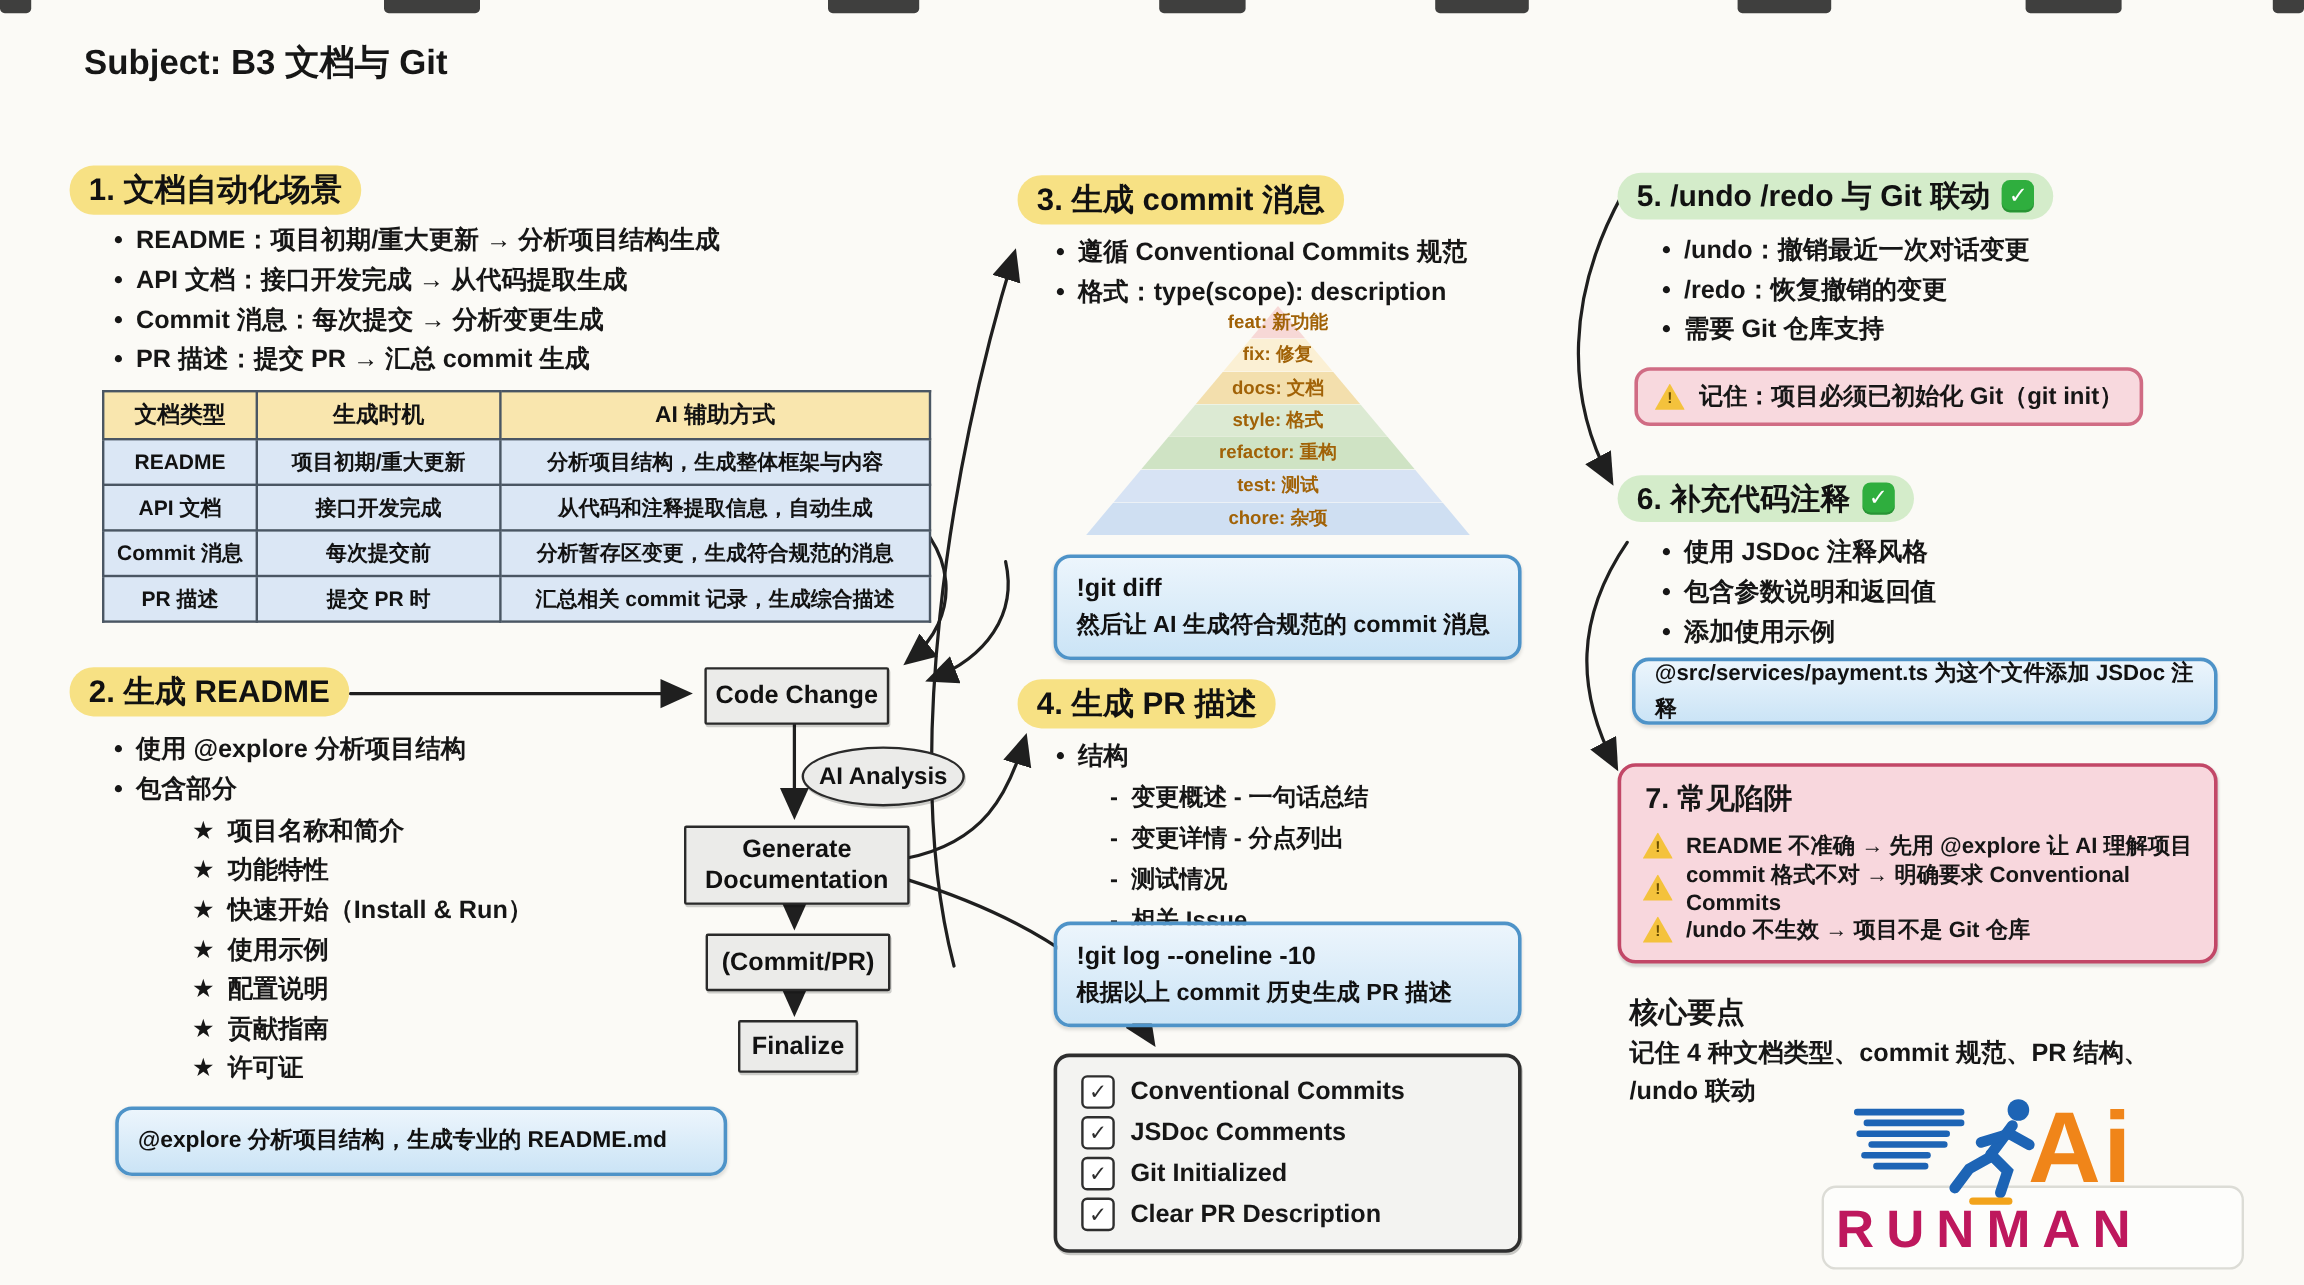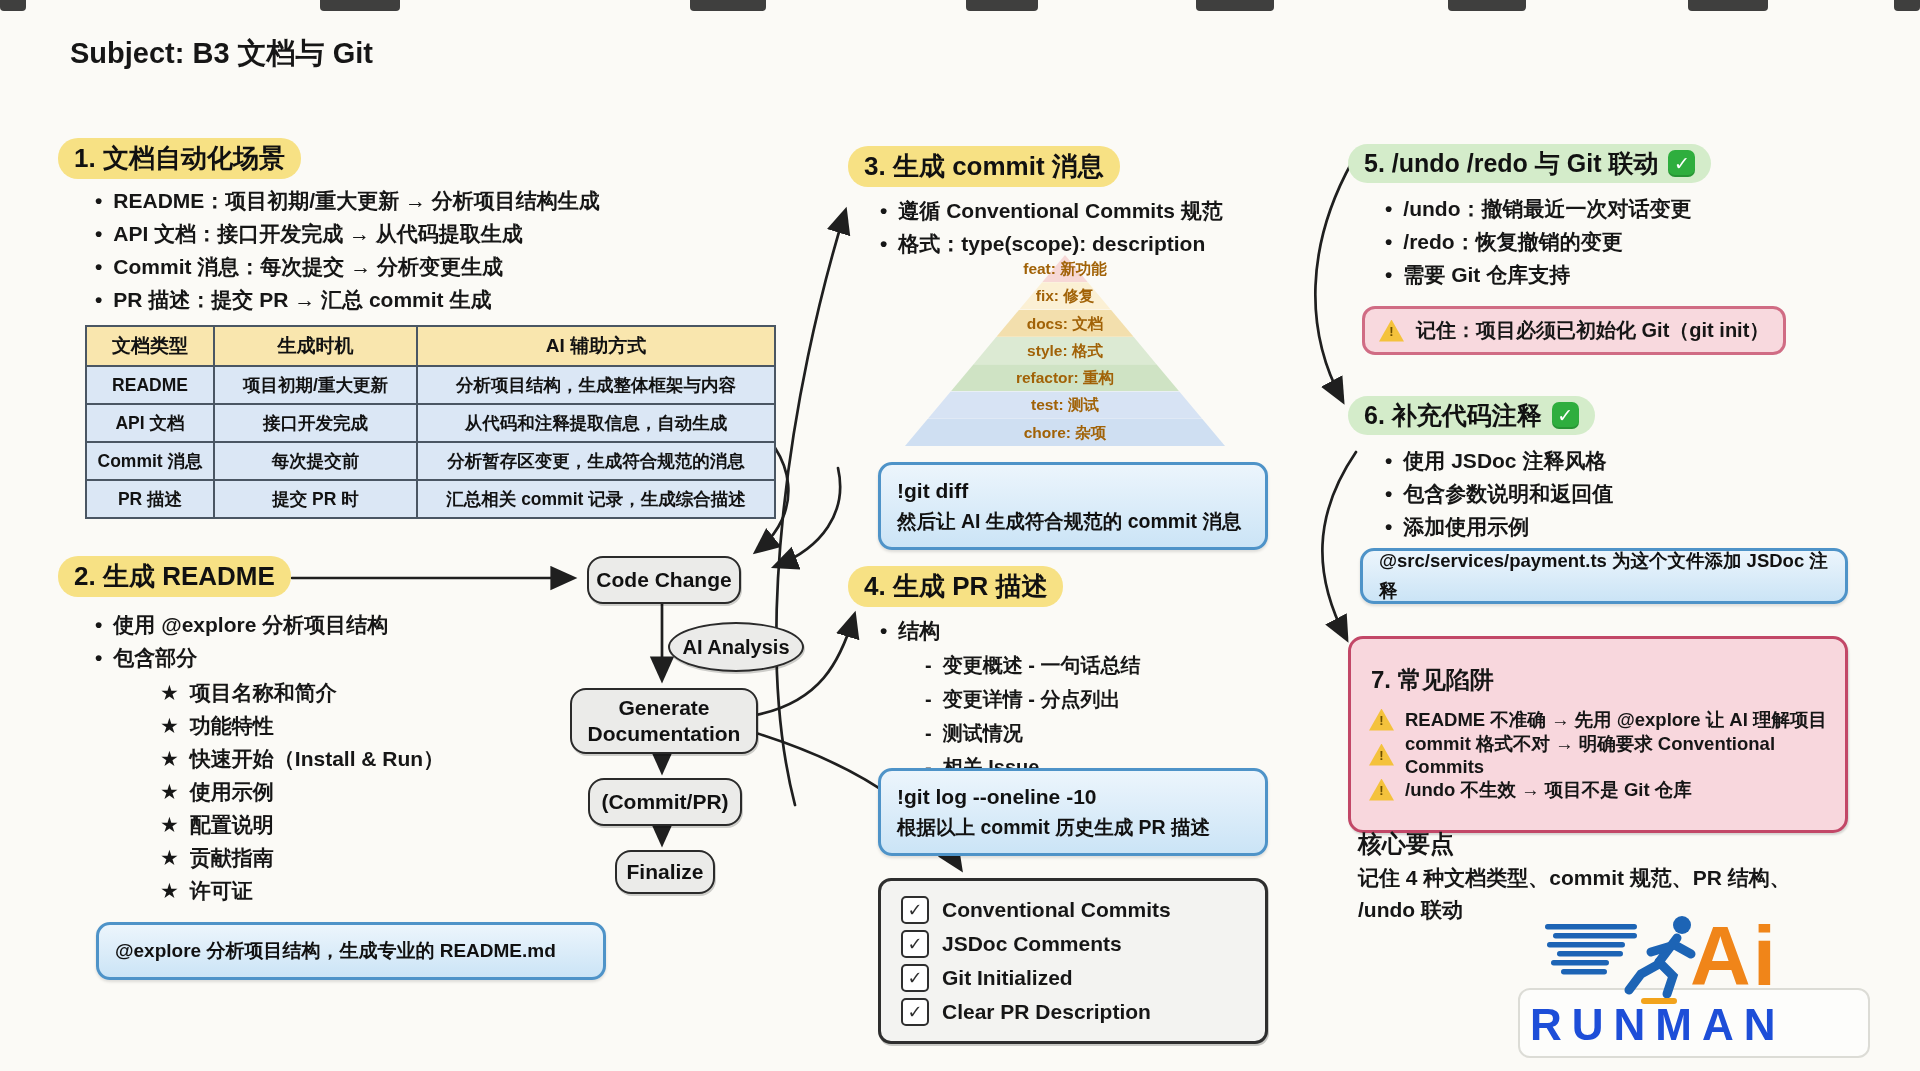--- a/index.html
+++ b/index.html
@@ -26,21 +26,21 @@
   #doc-table{border-collapse:collapse;font-weight:bold;}
   #doc-table th,#doc-table td{border:2.4px solid #4a5663;padding:6px 8px;text-align:center;color:#121212;}
   #doc-table th{background:#f9e6ae;font-size:19px;}
   #doc-table td{background:#dbe7f5;font-size:17.5px;}
   
   .prompt{border:3px solid #4e93c8;border-radius:14px;background:linear-gradient(180deg,#ecf5fc,#cbe4f6);
     font-weight:bold;color:#111;display:flex;flex-direction:column;justify-content:center;
     padding:8px 16px;box-shadow:0 2px 3px rgba(0,0,0,.12);}
   .prompt .pline{line-height:30px;}
   
-  .fnode{position:absolute;border:2.6px solid #2a2a2a;border-radius:16px;background:#ebebe9;
+  .fnode{position:absolute;border:2.6px solid #2a2a2a;border-radius:2px;background:#ebebe9;
     display:flex;flex-direction:column;align-items:center;justify-content:center;text-align:center;
     font-weight:bold;font-size:21px;color:#111;line-height:26px;box-shadow:1px 2px 0 rgba(0,0,0,.18);}
   .fellipse{border-radius:50%;font-size:20px;}
   
   #pyramid{left:905px;top:255px;width:320px;height:191px;display:flex;flex-direction:column;}
   .p-layer{position:relative;flex:1;}
   .p-shape{position:absolute;inset:0;}
   .p-label{position:relative;display:block;text-align:center;font-size:15.5px;font-weight:bold;
     line-height:27px;color:#a16207;white-space:nowrap;}
   
@@ -52,29 +52,29 @@
   .chk-mark{font-size:18px;font-weight:bold;color:#2e2e2e;line-height:1;}
   .chk-label{font-weight:bold;font-size:21px;}
   
   .tri{position:relative;display:inline-block;width:25px;height:22px;background:#f4c23c;
     clip-path:polygon(50% 0,100% 100%,0 100%);flex:0 0 auto;}
   .tri span{position:absolute;left:0;right:0;bottom:0;text-align:center;font-size:13px;
     font-weight:bold;color:#6b4e00;line-height:20px;}
   
   .note-pink{border:3px solid #d06c84;border-radius:13px;background:#f8d9de;display:flex;
     align-items:center;gap:12px;font-weight:bold;font-size:20px;padding:8px 14px;}
-  .box-pitfall{border:3.5px solid #c24767;border-radius:15px;background:#f8d7dd;padding:23px 18px;
+  .box-pitfall{border:3.5px solid #c24767;border-radius:15px;background:#f8d7dd;padding:8px 18px;
     box-shadow:1px 2px 2px rgba(0,0,0,.15);}
   .box-pitfall .ttl{font-size:24px;font-weight:bold;margin:2px 0 6px 2px;}
   .warn-item{display:flex;align-items:center;gap:11px;height:35px;font-weight:bold;font-size:18.5px;}
   
   #summary-title{font-size:24px;font-weight:bold;}
   #summary-body{font-size:21px;font-weight:bold;line-height:32px;}
   #logo-ai{font-size:84px;font-weight:bold;color:#f08519;letter-spacing:2px;}
-  #logo-runman{font-size:44px;font-weight:bold;color:#1d4ed8;letter-spacing:10px;}
+  #logo-runman{font-size:44px;font-weight:bold;color:#be185d;letter-spacing:10px;}
   .logo-frame{border:2px solid #dcdcd6;border-radius:12px;background:rgba(255,255,255,.55);}
   .smudge{position:absolute;top:0;height:11px;background:#1d1d1d;opacity:.85;border-radius:0 0 4px 4px;}
 </style>
 </head>
 <body>
 
 <div class="canvas">
 
   <div class="smudge" style="left:0;width:26px;"></div>
   <div class="smudge" style="left:320px;width:80px;"></div>

